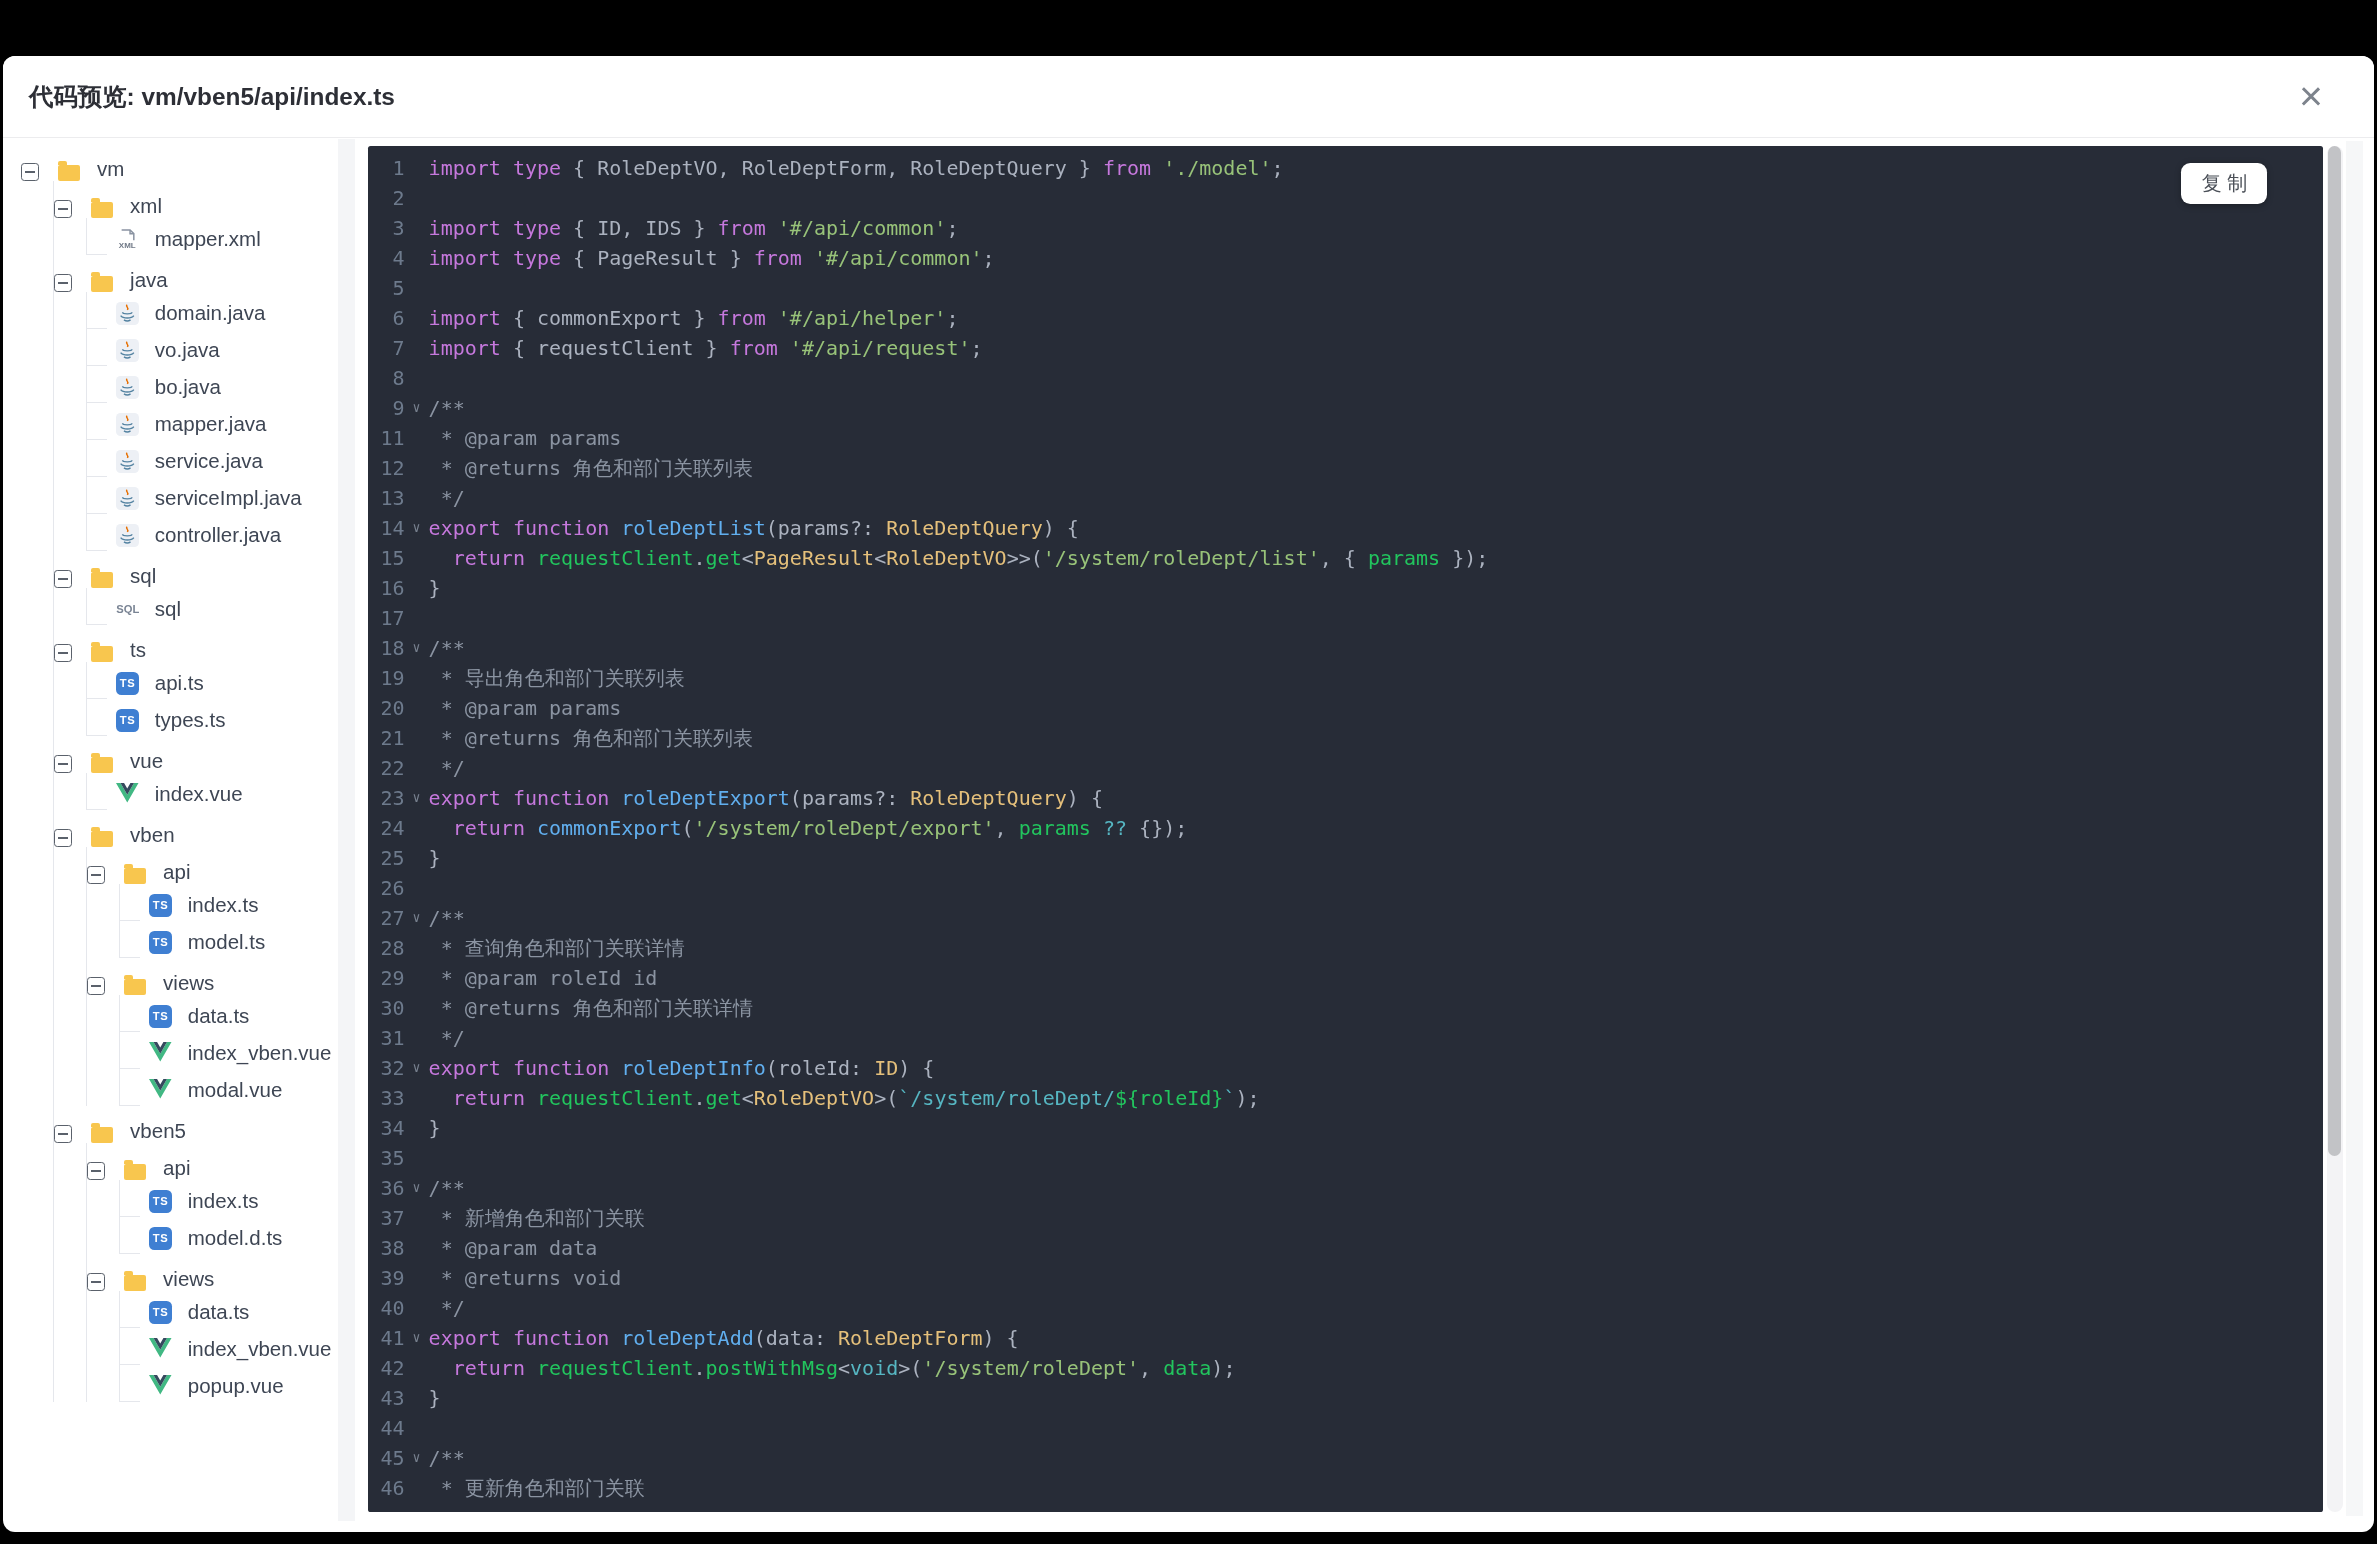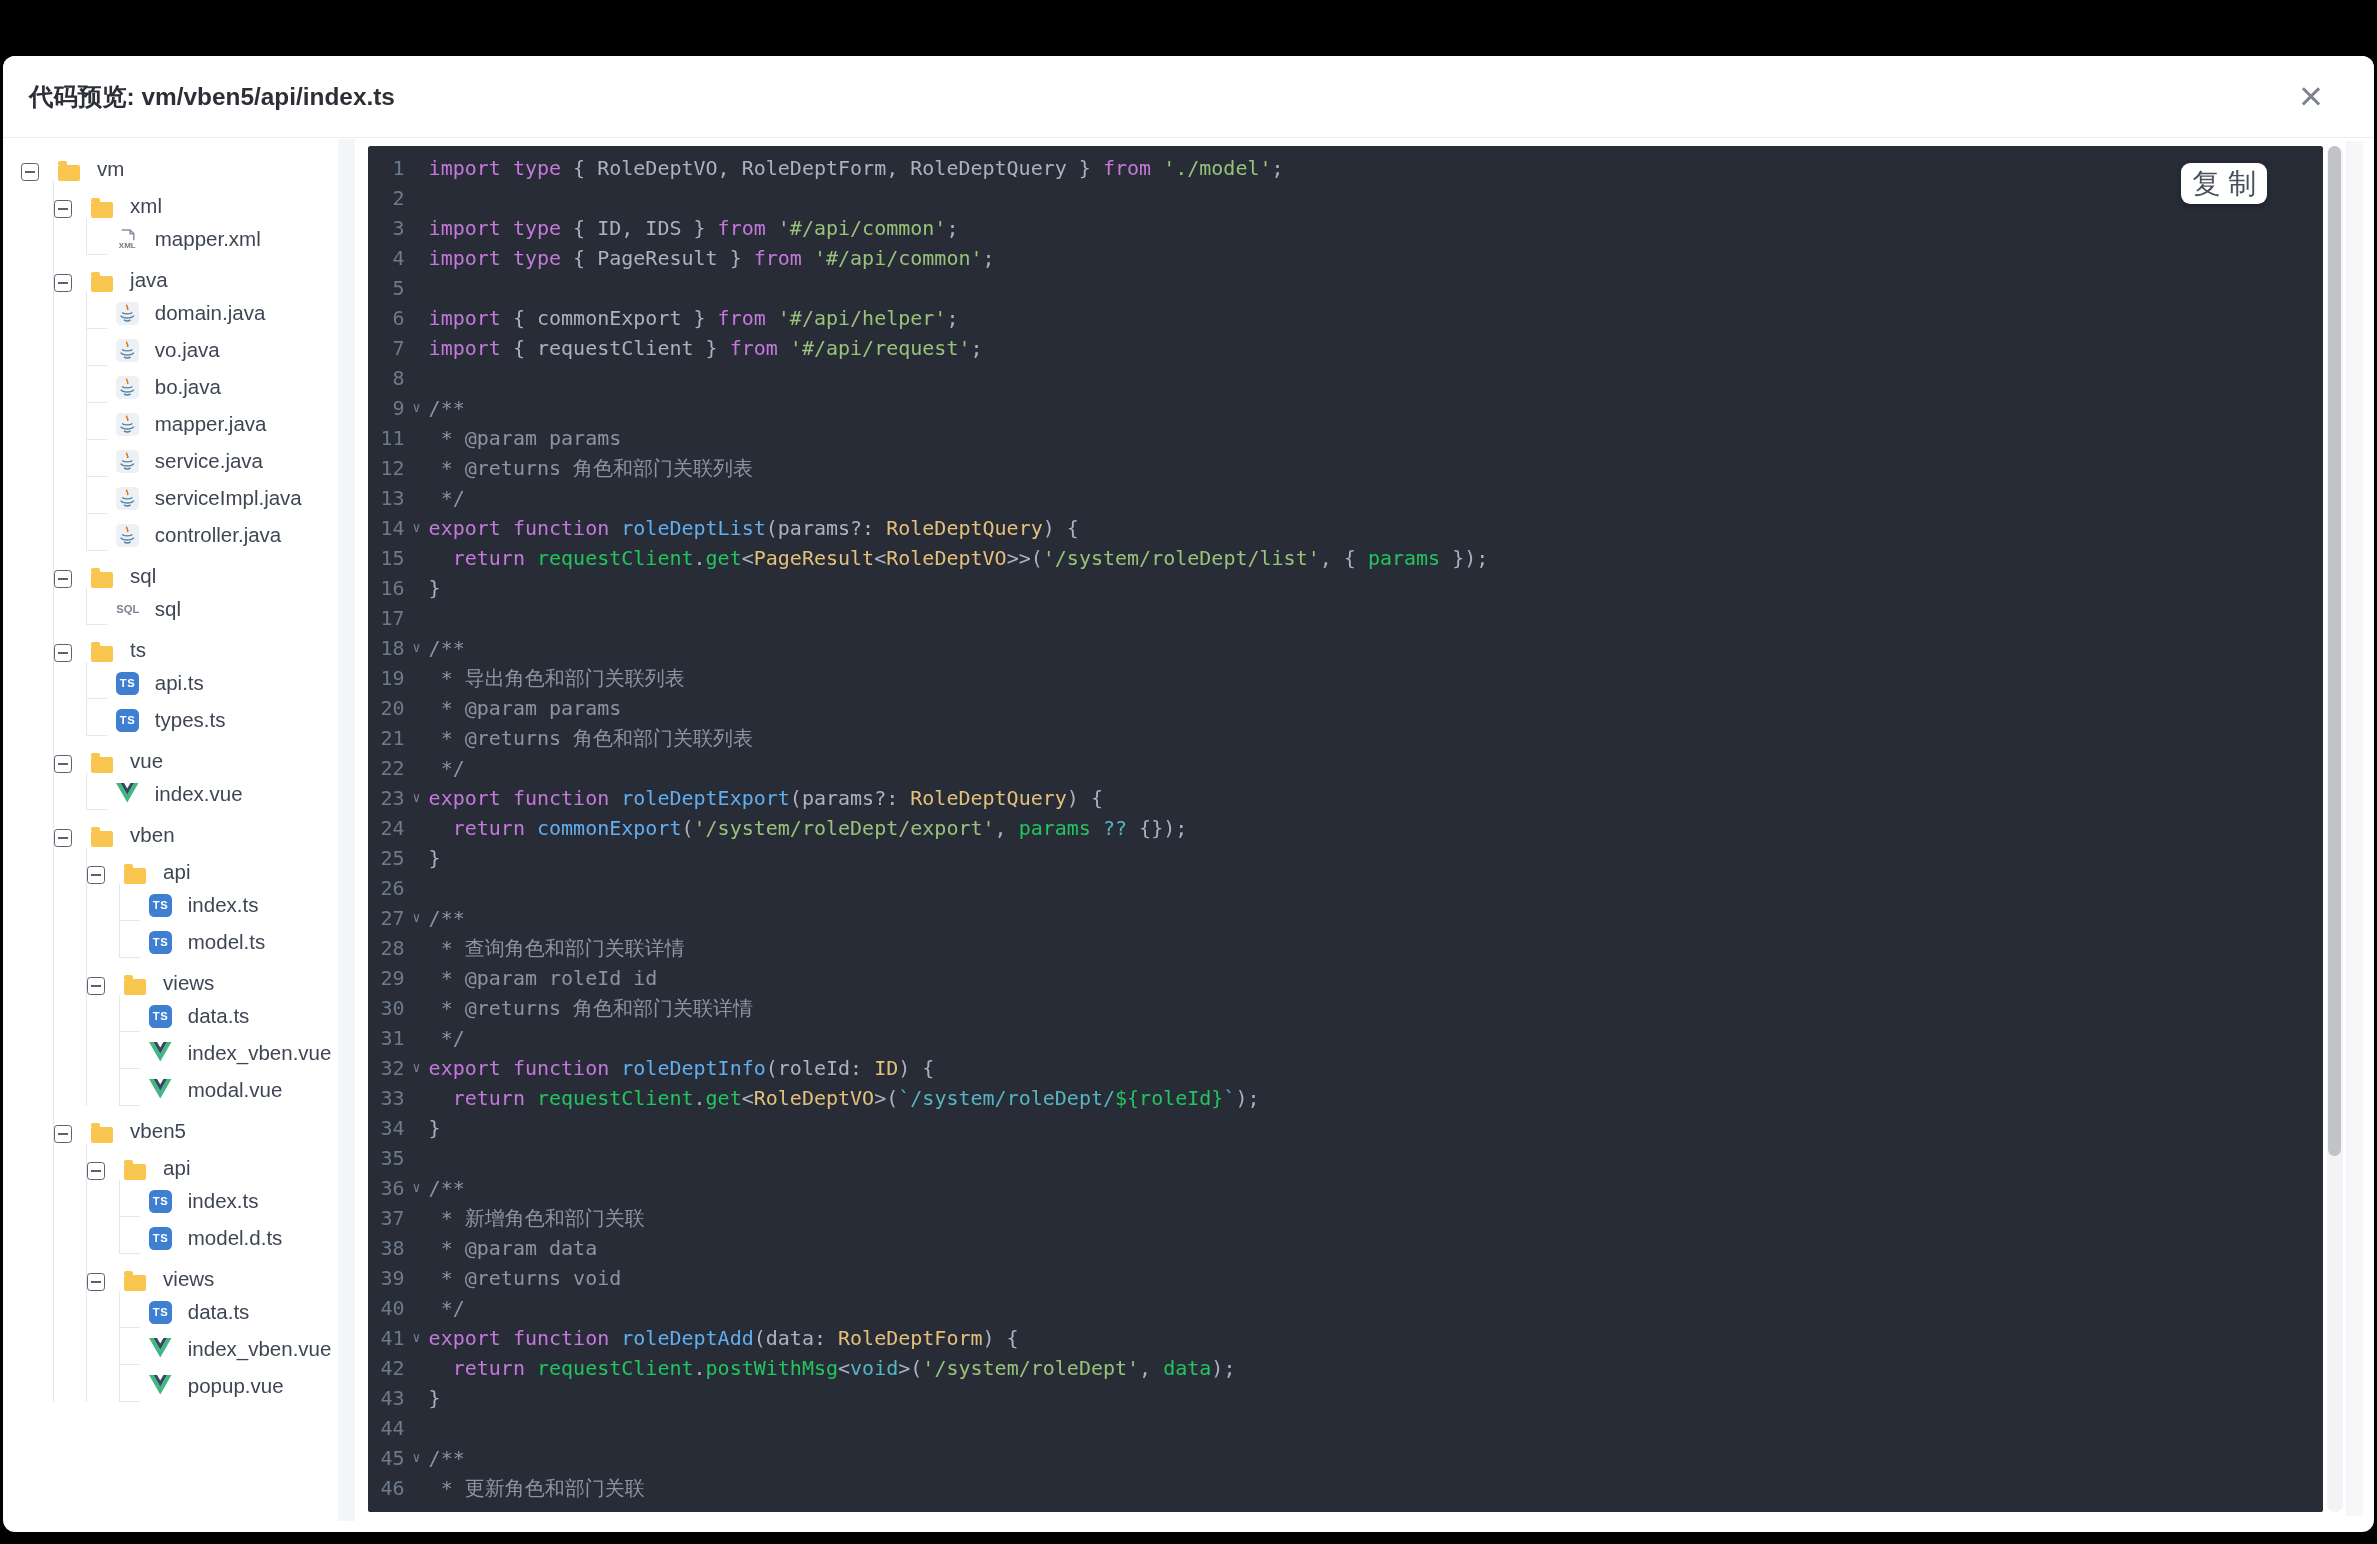--- a/index.html
+++ b/index.html
@@ -66,21 +66,21 @@
   .tk-pl  { color:#abb2bf; }
   .tk-str { color:#98c379; }
   .tk-ty  { color:#e5c07b; }
   .tk-vr  { color:#22c55e; }
   .tk-fn  { color:#61afef; }
   .tk-op  { color:#56b6c2; }
   .tk-tpl { color:#56b6c2; }
   .tk-cmt { color:#8b94a2; }
 
   .copy-btn { position:absolute; right:107px; top:107px; width:86px; height:41px;
-              background:#fff; border:none; border-radius:9.2px; font-size:28px; color:#4b5058;
+              background:#fff; border:none; border-radius:9.2px; font-size:20px; color:#4b5058;
               box-shadow:0 1.3px 6.6px rgba(0,0,0,.28); cursor:pointer; z-index:5;
               font-family:"Liberation Sans", sans-serif; }
 </style>
 </head>
 <body>
 
 <div class="modal">
   <div class="hdr">
     <div class="hdr-title">代码预览: vm/vben5/api/index.ts</div>
     <div class="hdr-close">×</div>

